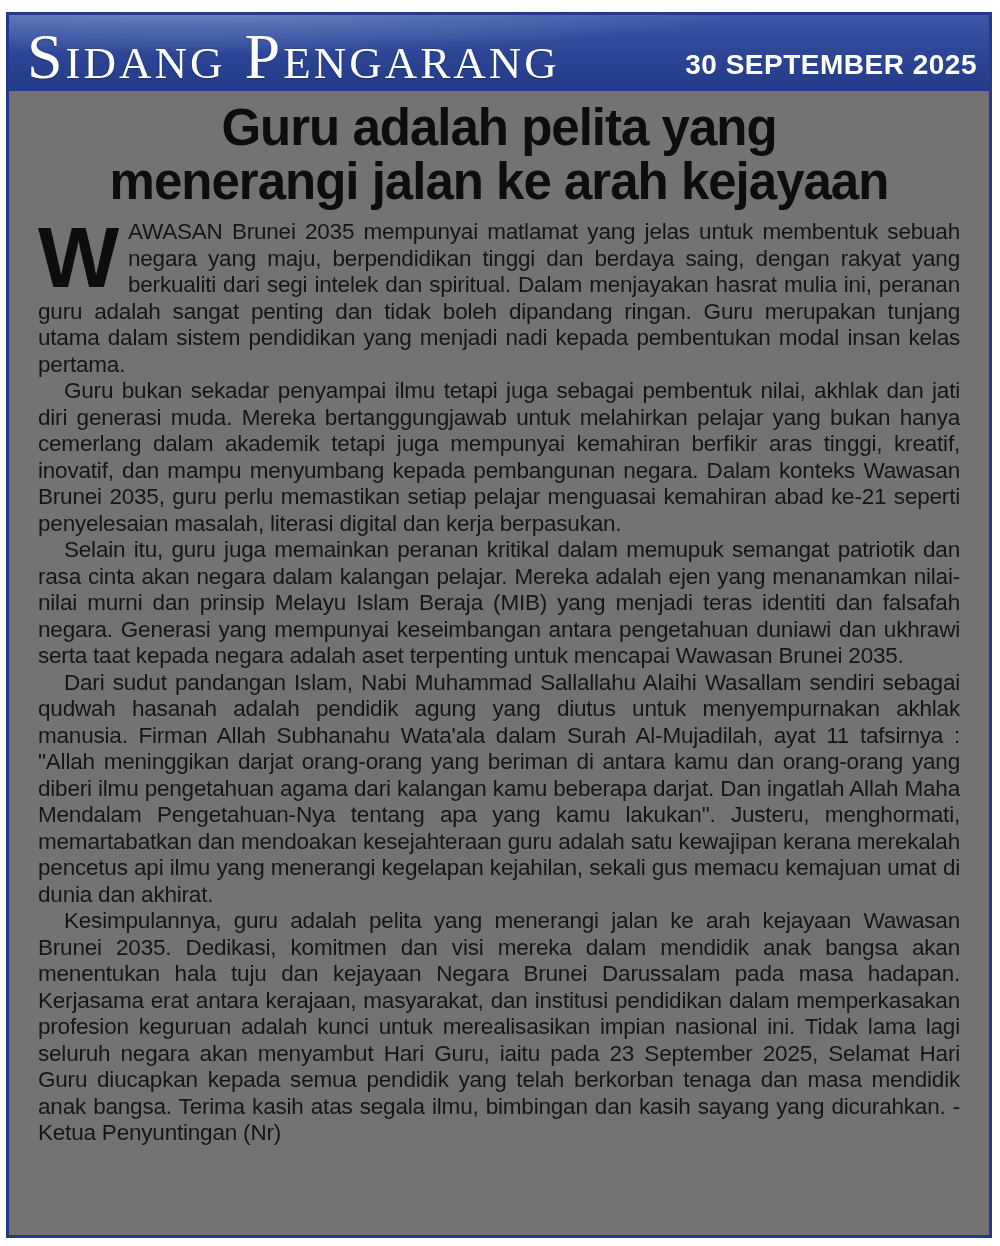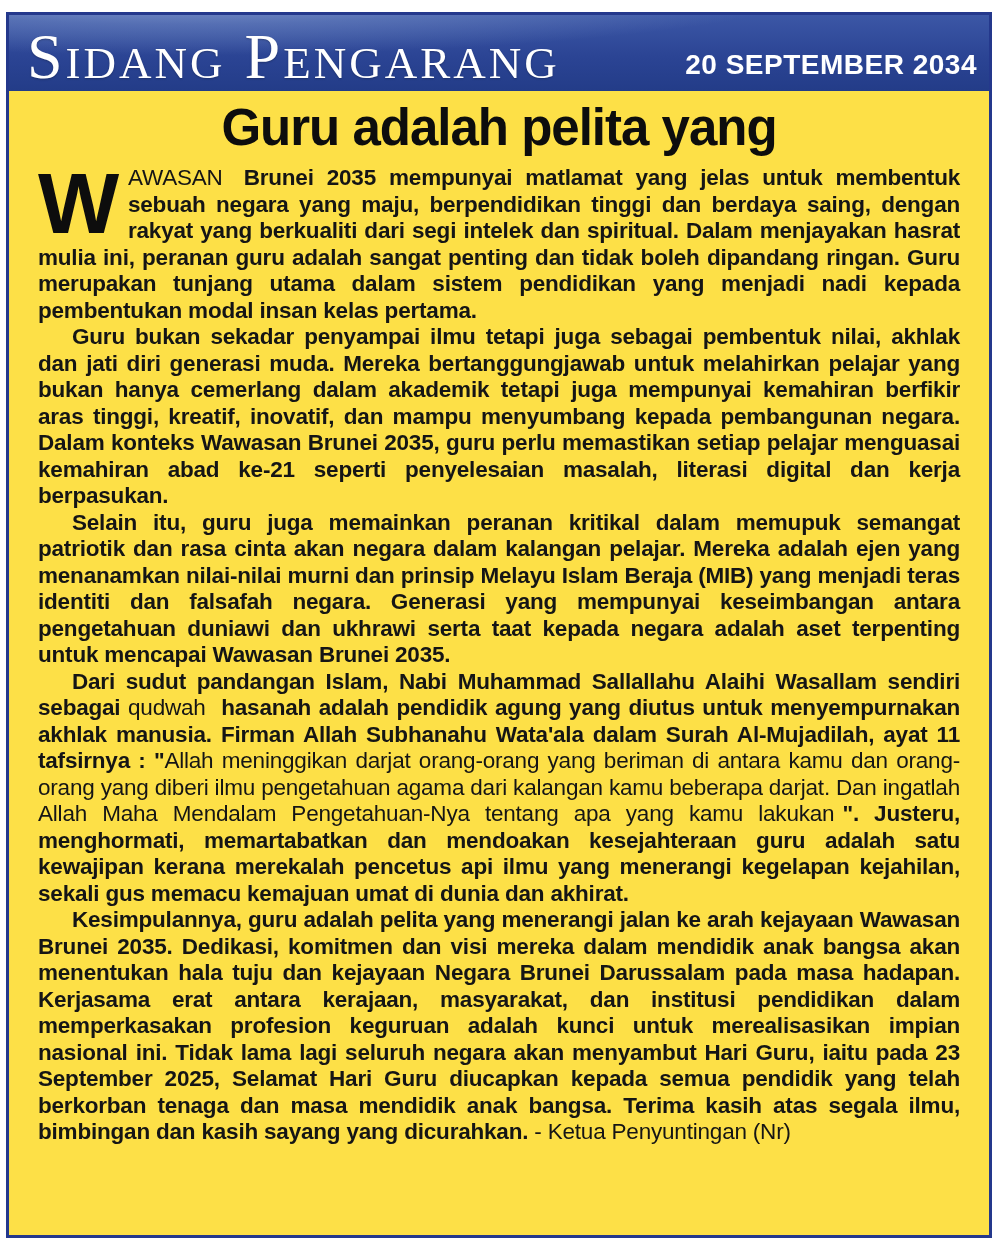--- a/index.html
+++ b/index.html
@@ -22,21 +22,21 @@
   .page {
     width: 1000px;
     height: 1246px;
     padding: 12px 8px 8px 6px;
     background: #ffffff;
   }
   .frame {
     width: 100%;
     height: 100%;
     border: 3px solid var(--frame-border);
-    background: #fde047;
+    background: #737373;
   }
   .masthead {
     height: 76px;
     display: flex;
     align-items: flex-end;
     justify-content: space-between;
     padding: 0 12px 2px 18px;
     background:
       radial-gradient(ellipse 95% 150% at 18% -55%, rgba(185,200,235,0.85) 0%, rgba(120,145,200,0.45) 45%, rgba(43,68,148,0) 72%),
       linear-gradient(180deg, #3c57a6 0%, var(--banner-blue) 55%, var(--banner-blue-dark) 100%);
@@ -82,35 +82,36 @@
   .para { margin: 0; }
   .para.indent { text-indent: 26px; }
   .dropcap {
     float: left;
     font-weight: bold;
     font-size: 86px;
     line-height: 66px;
     padding: 5px 9px 0 0;
     color: var(--headline-color);
   }
-  .seg-normal { font-style: normal; font-weight: bold; margin-left: 8px; }
+  .seg-normal { font-style: normal; font-weight: normal; }
   .seg-bold   { font-weight: normal; }
   .seg-italic { }
 </style>
 </head>
 <body>
 
 <div class="page">
   <div class="frame">
     <header class="masthead">
       <span class="masthead-title">Sidang Pengarang</span>
-      <span class="masthead-date">20 SEPTEMBER 2034</span>
+      <span class="masthead-date">30 SEPTEMBER 2025</span>
     </header>
     <h1 class="headline">
       <span class="hl-line">Guru adalah pelita yang</span>
+      <span class="hl-line">menerangi jalan ke arah kejayaan</span>
     </h1>
     <div class="article-body">
         <p class="para"><span class="dropcap">W</span><span class="seg-bold">AWASAN</span><span class="seg-normal"> Brunei 2035 mempunyai matlamat yang jelas untuk membentuk sebuah negara yang maju, berpendidikan tinggi dan berdaya saing, dengan rakyat yang berkualiti dari segi intelek dan spiritual. Dalam menjayakan hasrat mulia ini, peranan guru adalah sangat penting dan tidak boleh dipandang ringan. Guru merupakan tunjang utama dalam sistem pendidikan yang menjadi nadi kepada pembentukan modal insan kelas pertama.</span></p>
         <p class="para indent"><span class="seg-normal">Guru bukan sekadar penyampai ilmu tetapi juga sebagai pembentuk nilai, akhlak dan jati diri generasi muda. Mereka bertanggungjawab untuk melahirkan pelajar yang bukan hanya cemerlang dalam akademik tetapi juga mempunyai kemahiran berfikir aras tinggi, kreatif, inovatif, dan mampu menyumbang kepada pembangunan negara. Dalam konteks Wawasan Brunei 2035, guru perlu memastikan setiap pelajar menguasai kemahiran abad ke-21 seperti penyelesaian masalah, literasi digital dan kerja berpasukan.</span></p>
         <p class="para indent"><span class="seg-normal">Selain itu, guru juga memainkan peranan kritikal dalam memupuk semangat patriotik dan rasa cinta akan negara dalam kalangan pelajar. Mereka adalah ejen yang menanamkan nilai-nilai murni dan prinsip Melayu Islam Beraja (MIB) yang menjadi teras identiti dan falsafah negara. Generasi yang mempunyai keseimbangan antara pengetahuan duniawi dan ukhrawi serta taat kepada negara adalah aset terpenting untuk mencapai Wawasan Brunei 2035.</span></p>
         <p class="para indent"><span class="seg-normal">Dari sudut pandangan Islam, Nabi Muhammad Sallallahu Alaihi Wasallam sendiri sebagai </span><span class="seg-italic">qudwah</span><span class="seg-normal"> hasanah adalah pendidik agung yang diutus untuk menyempurnakan akhlak manusia. Firman Allah Subhanahu Wata'ala dalam Surah Al-Mujadilah, ayat 11 tafsirnya : "</span><span class="seg-italic">Allah meninggikan darjat orang-orang yang beriman di antara kamu dan orang-orang yang diberi ilmu pengetahuan agama dari kalangan kamu beberapa darjat. Dan ingatlah Allah Maha Mendalam Pengetahuan-Nya tentang apa yang kamu lakukan</span><span class="seg-normal">". Justeru, menghormati, memartabatkan dan mendoakan kesejahteraan guru adalah satu kewajipan kerana merekalah pencetus api ilmu yang menerangi kegelapan kejahilan, sekali gus memacu kemajuan umat di dunia dan akhirat.</span></p>
         <p class="para indent"><span class="seg-normal">Kesimpulannya, guru adalah pelita yang menerangi jalan ke arah kejayaan Wawasan Brunei 2035. Dedikasi, komitmen dan visi mereka dalam mendidik anak bangsa akan menentukan hala tuju dan kejayaan Negara Brunei Darussalam pada masa hadapan. Kerjasama erat antara kerajaan, masyarakat, dan institusi pendidikan dalam memperkasakan profesion keguruan adalah kunci untuk merealisasikan impian nasional ini. Tidak lama lagi seluruh negara akan menyambut Hari Guru, iaitu pada 23 September 2025, Selamat Hari Guru diucapkan kepada semua pendidik yang telah berkorban tenaga dan masa mendidik anak bangsa. Terima kasih atas segala ilmu, bimbingan dan kasih sayang yang dicurahkan. </span><span class="seg-bold">- Ketua Penyuntingan (Nr)</span></p>
       </div>
   </div>
 </div>

